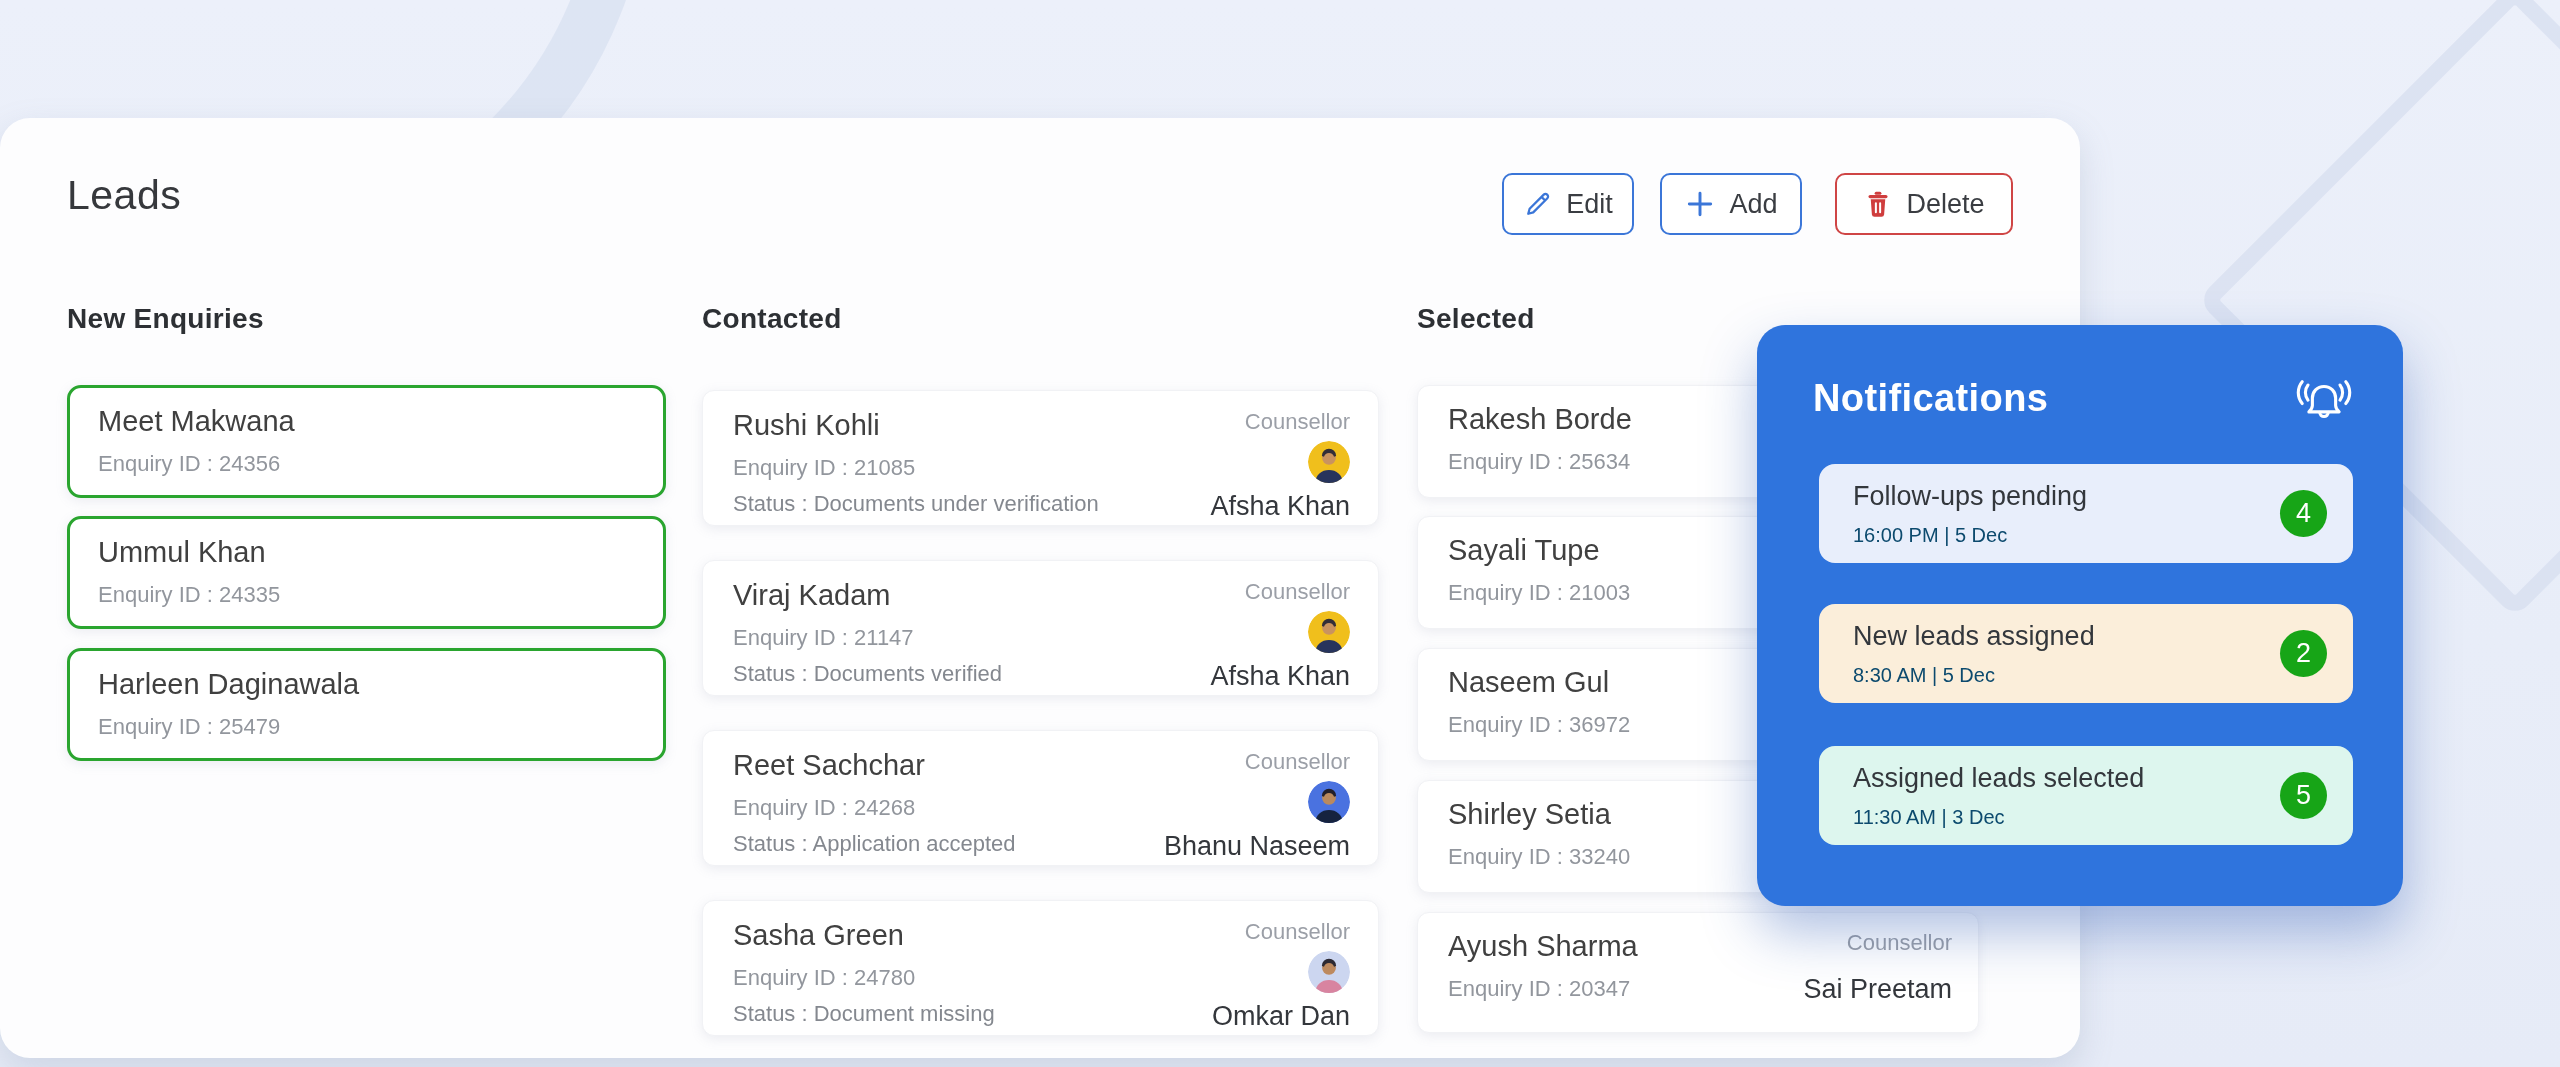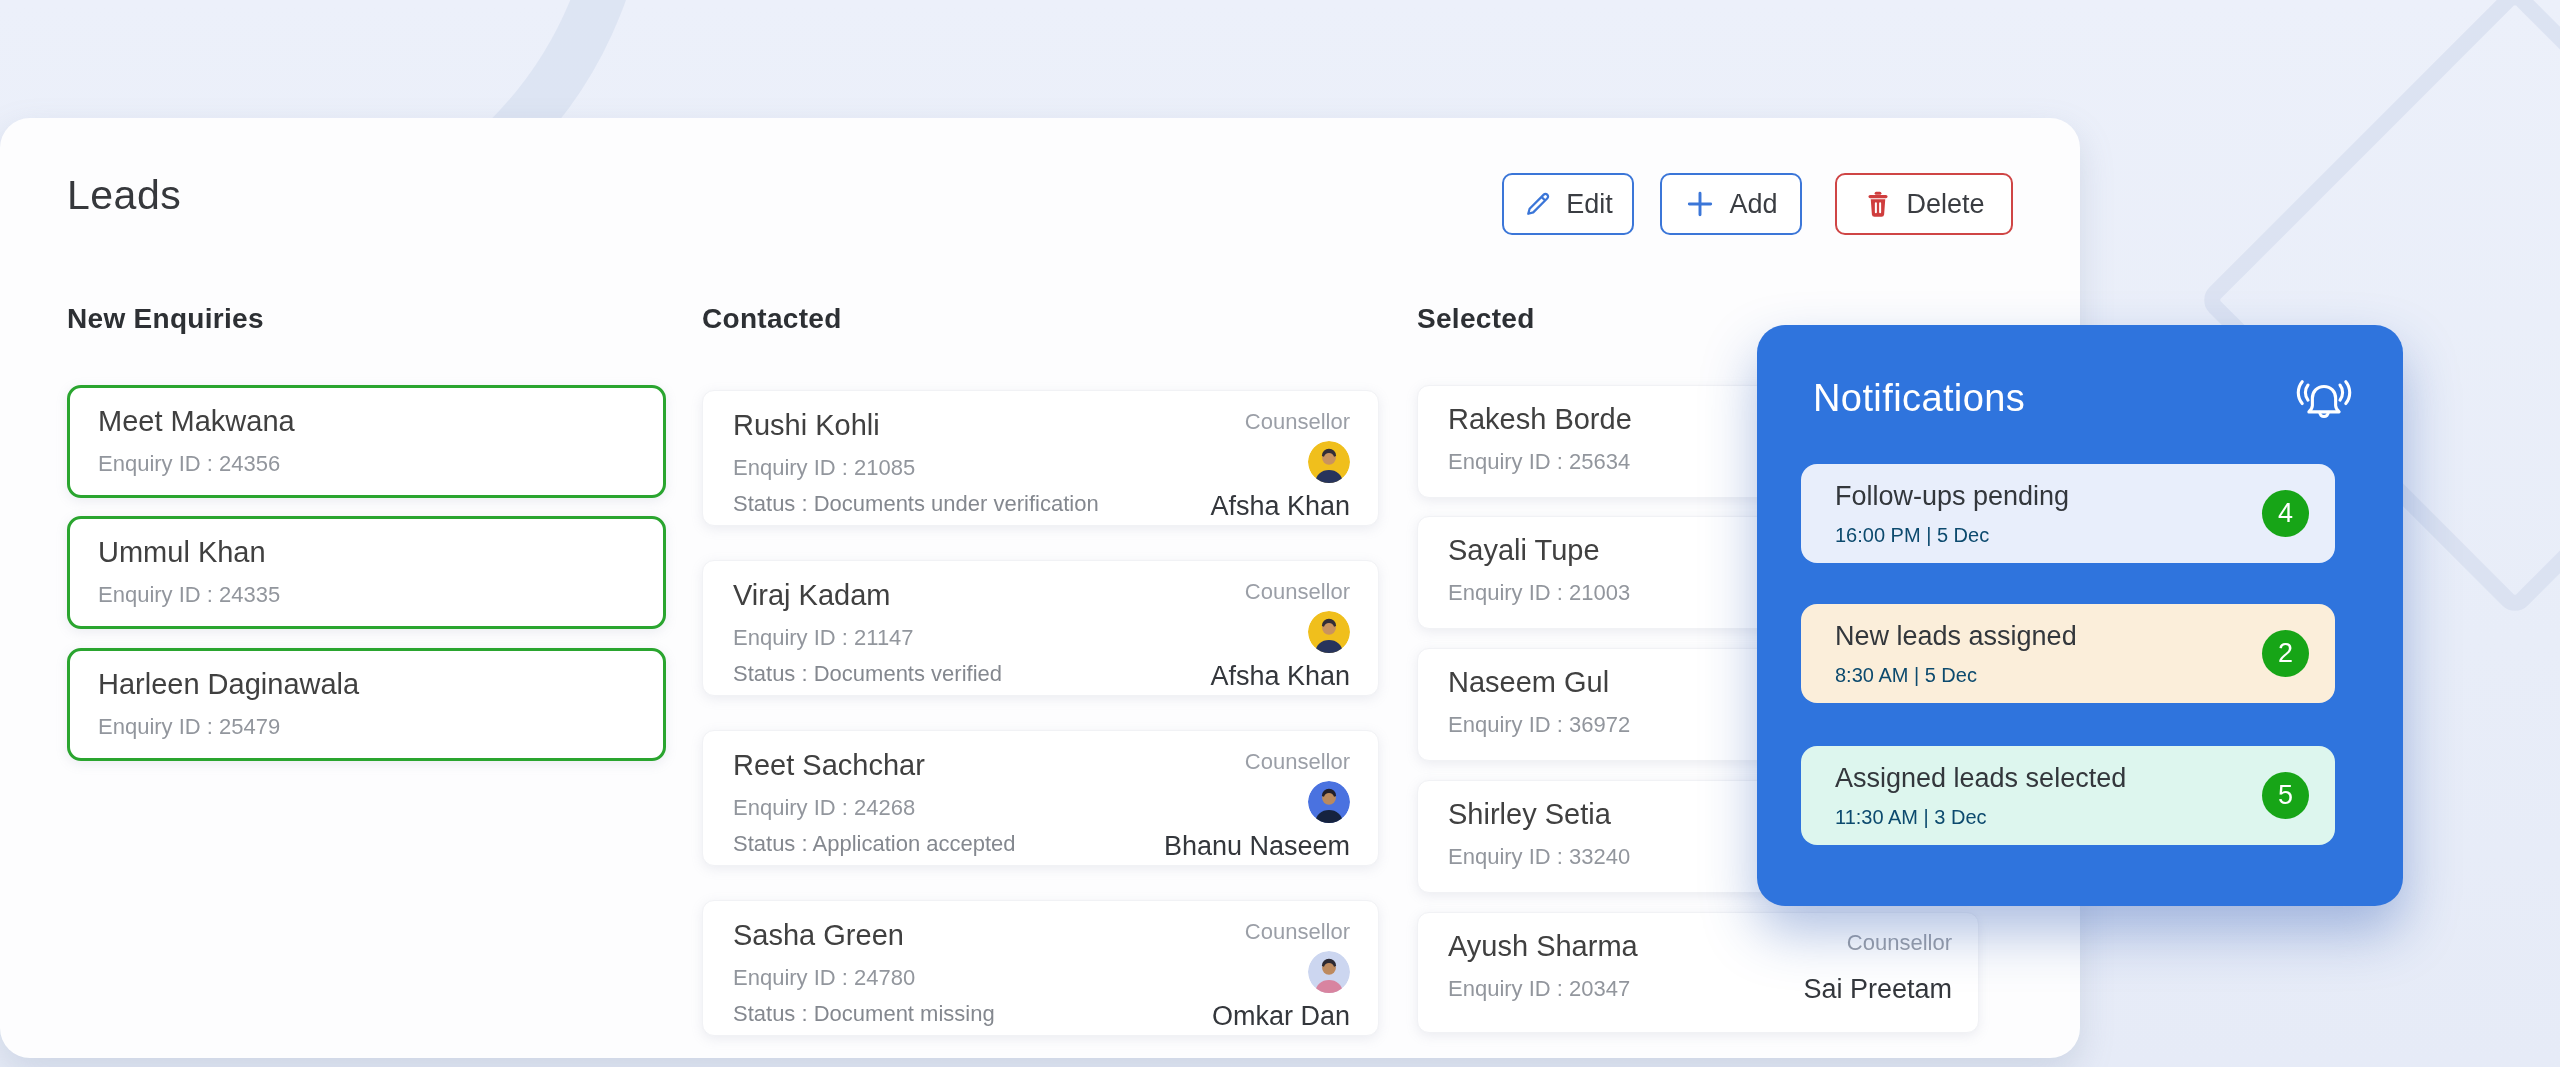--- a/index.html
+++ b/index.html
@@ -70,26 +70,26 @@
   .coun-name{ font-size:27px; color:#34373c; font-weight:500; margin-top:8px; }
   .avatar{ width:42px; height:42px; border-radius:50%; overflow:hidden; margin-top:6px; }
   .avatar svg{ display:block; width:100%; height:100%; }
   
   .notif-panel{
     position:absolute; left:1757px; top:325px; width:646px; height:581px;
     background:#2f74dd; border-radius:28px;
     box-shadow:0 26px 54px rgba(45,90,180,.38);
   }
   .notif-title{
-    position:absolute; left:56px; top:52px; font-size:38px; font-weight:400; color:#ffffff;
+    position:absolute; left:56px; top:52px; font-size:38px; font-weight:700; color:#ffffff;
     letter-spacing:.4px;
   }
   .bell-wrap{ position:absolute; right:48px; top:46px; width:62px; height:62px; cursor:pointer; }
   .notif-item{
-    position:absolute; left:44px; width:534px; height:99px; border-radius:16px;
+    position:absolute; left:62px; width:534px; height:99px; border-radius:16px;
     padding:17px 64px 0 34px; cursor:pointer;
   }
   .notif-item.n0{ top:139px; background:#e8eefb; }
   .notif-item.n1{ top:279px; background:#fbeeda; }
   .notif-item.n2{ top:421px; background:#ddf6ee; }
   .notif-item-title{ font-size:27px; color:#33373c; font-weight:500; }
   .notif-item-time{ font-size:20px; color:#0c4a6e; margin-top:12px; }
   .notif-badge{
     position:absolute; right:26px; top:26px; width:47px; height:47px; border-radius:50%;
     background:#17a517; color:#fff; font-size:27px; font-weight:500;

